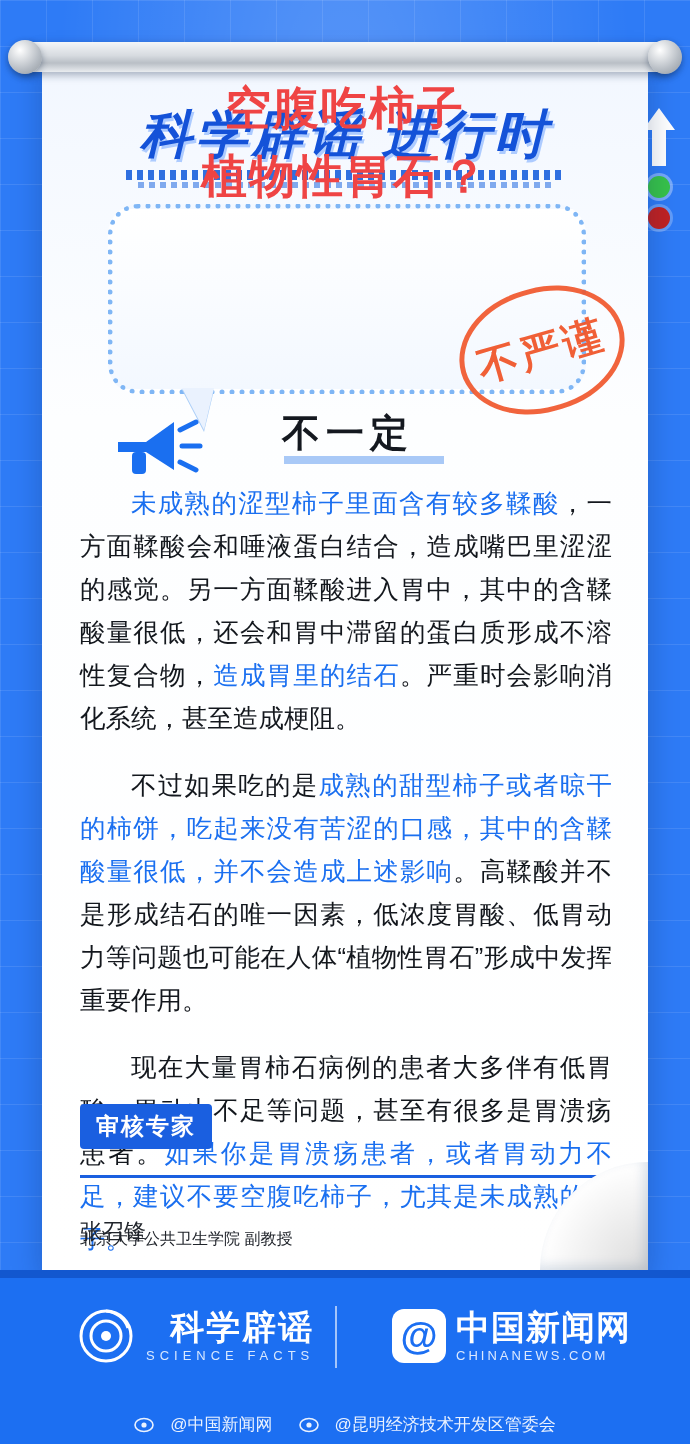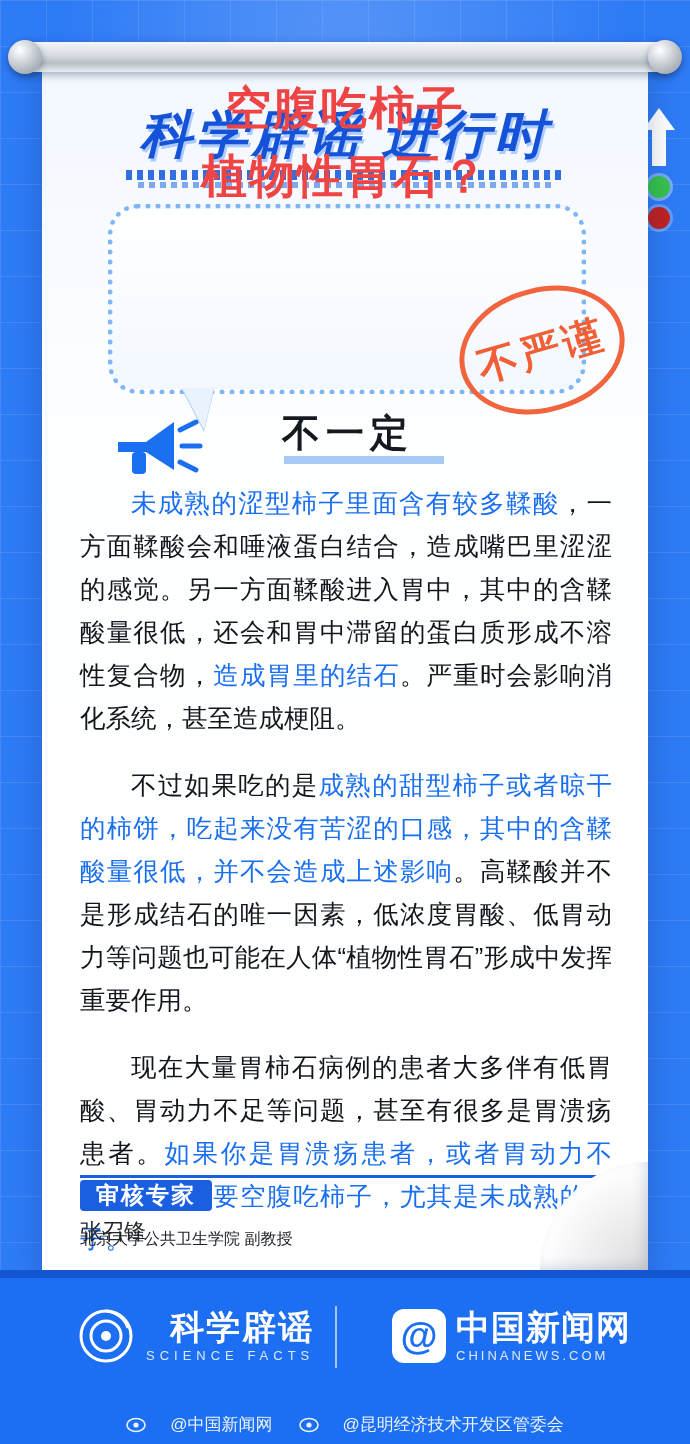--- a/index.html
+++ b/index.html
@@ -239,27 +239,27 @@
     color: #13171d;
     text-align: justify;
   }
   .body p { margin: 0 0 24px 0; text-indent: 2em; }
   .hl { color: #1a6ff0; }
 
   
   .expert-badge {
     position: absolute;
     left: 38px;
-    top: 1128px;
+    top: 1052px;
     background: #1a5fe0;
     color: #fff;
     font-size: 23px;
     font-weight: bold;
     letter-spacing: 2px;
-    padding: 0 16px;
+    padding: 7px 16px;
     border-radius: 4px;
   }
   .expert-rule {
     position: absolute;
     left: 38px;
     top: 1123px;
     width: 530px;
     height: 3px;
     background: #1a5fe0;
   }
@@ -362,21 +362,21 @@
     left: 0;
     bottom: 8px;
     width: 690px;
     display: flex;
     align-items: center;
     justify-content: center;
     gap: 26px;
     color: #eaf2ff;
     font-size: 17px;
   }
-  .weibo-item { display: flex; align-items: center; gap: 24px; }
+  .weibo-item { display: flex; align-items: center; gap: 16px; }
   .weibo-eye {
     width: 20px; height: 16px;
     display: inline-block;
   }
 </style>
 </head>
 <body>
 
 <div class="bg"></div>
 <div class="bg-glow"></div>

